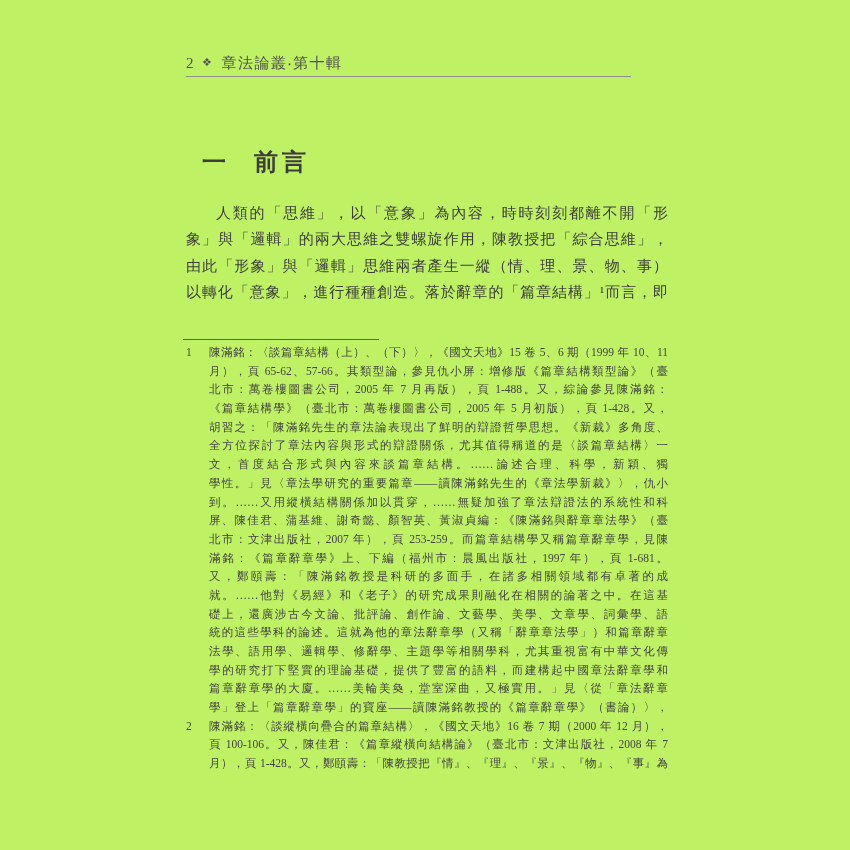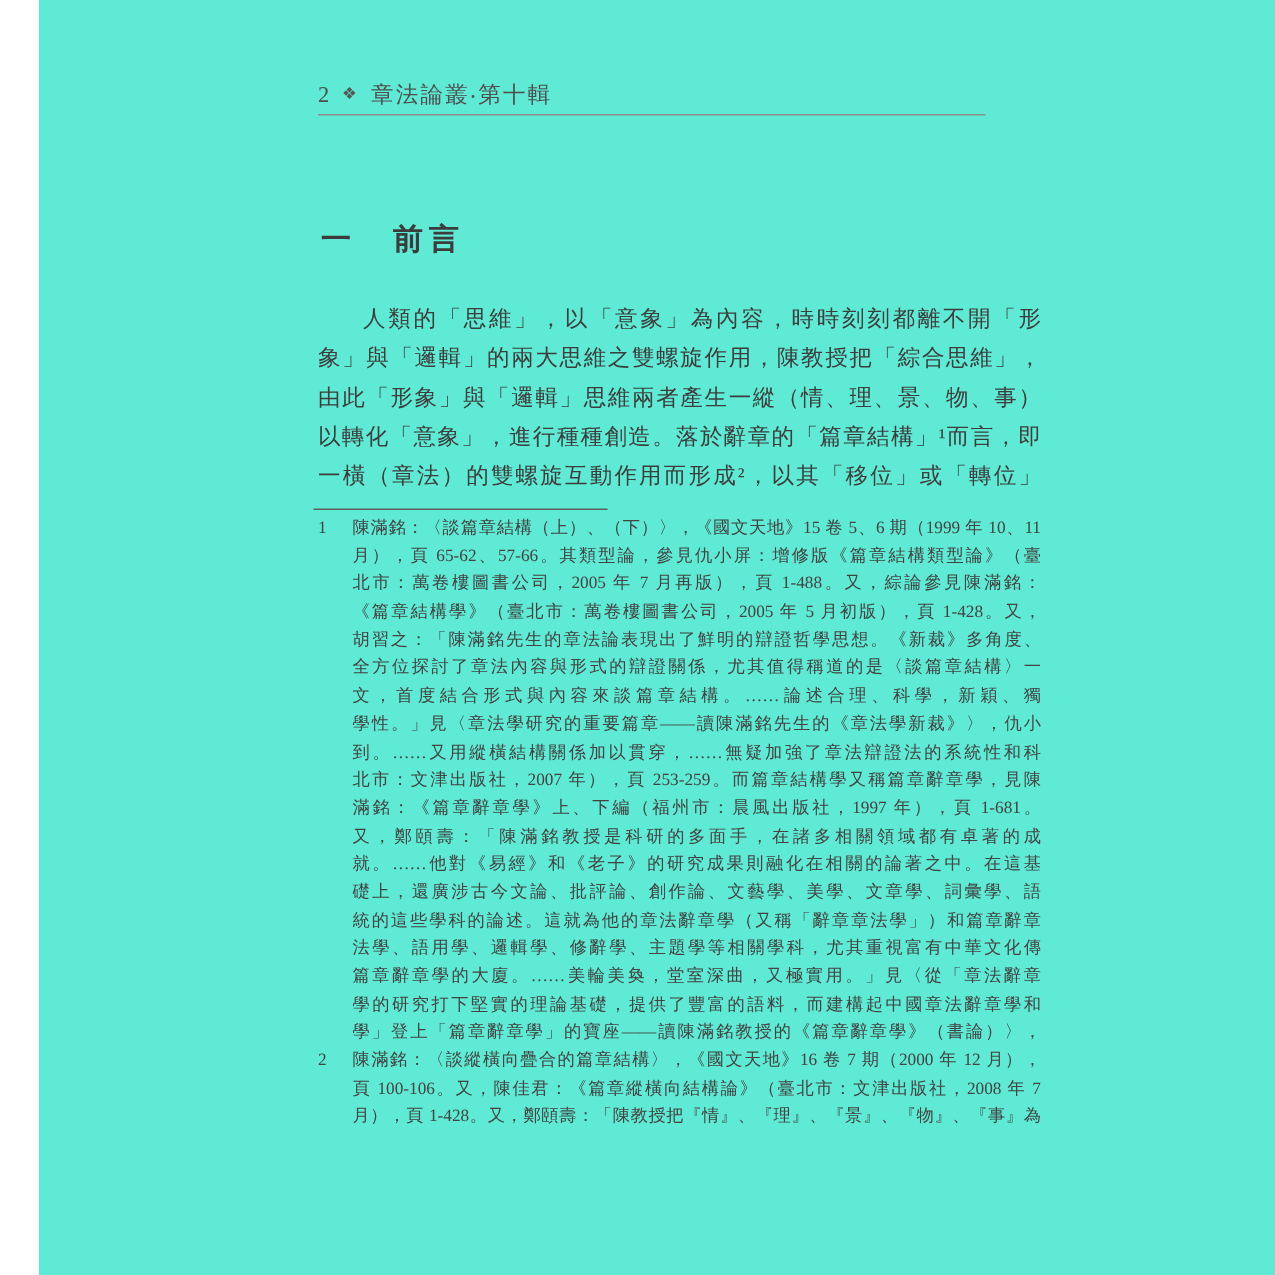--- a/index.html
+++ b/index.html
@@ -1,40 +1,40 @@
 <!DOCTYPE html>
 <html><head>
 <meta charset="utf-8">
 <style>
   html,body{margin:0;padding:0;}
   body{
     width:850px;height:850px;position:relative;background:#ffffff;
     font-family:"Liberation Serif","DejaVu Serif",serif;
     -webkit-font-smoothing:antialiased;
   }
-  .page{position:absolute;inset:0;background:#5eead4;margin-left:26px;}
+  .page{position:absolute;inset:0;background:#bef264;}
   .content{position:absolute;left:186px;top:0;width:482px;height:850px;}
 
   
   .running-header{
     position:absolute;top:52px;left:0;font-size:15px;color:#4f4f4f;
     letter-spacing:1.5px;white-space:nowrap;
   }
   .page-num{margin-right:5px;}
   .ornament{font-size:11px;margin:0 8px 0 2px;position:relative;top:-2px;color:#565656;}
   .header-rule{
     position:absolute;top:76px;left:0;width:445px;height:0;
     border-top:1.6px solid #8f8f8f;
   }
 
   
   .section-heading{
-    position:absolute;top:146px;left:2px;margin:0;
+    position:absolute;top:146px;left:16px;margin:0;
     font-family:Liberation Serif, serif;
-    font-size:20px;font-weight:600;color:#3c3c3c;letter-spacing:4px;
+    font-size:24px;font-weight:600;color:#3c3c3c;letter-spacing:4px;
     white-space:nowrap;
   }
   .section-num{margin-right:24px;}
 
   
   .body-block{
     position:absolute;top:200px;left:0;width:482px;
     font-size:15px;color:#3d3d3d;
   }
   .bline{
@@ -76,47 +76,47 @@
 
     <h2 class="section-heading">
       <span class="section-num">一</span><span>前言</span>
     </h2>
 
     <div class="body-block">
         <div class="bline indent">人類的「思維」，以「意象」為內容，時時刻刻都離不開「形</div>
         <div class="bline">象」與「邏輯」的兩大思維之雙螺旋作用，陳教授把「綜合思維」，</div>
         <div class="bline">由此「形象」與「邏輯」思維兩者產生一縱（情、理、景、物、事）</div>
         <div class="bline">以轉化「意象」，進行種種創造。落於辭章的「篇章結構」¹而言，即</div>
-        <div class="bline">一橫（章法）的雙螺旋互動作用而形成²，以其「移位」或「轉位」</div>
       </div>
 
     <div class="fn-rule"></div>
 
     <div class="footnotes">
         <div class="footnote">
           <span class="fn-num">1</span>
           <div class="fn-lines">
             <div class="fline">陳滿銘：〈談篇章結構（上）、（下）〉，《國文天地》15 卷 5、6 期（1999 年 10、11</div>
             <div class="fline">月），頁 65-62、57-66。其類型論，參見仇小屏：增修版《篇章結構類型論》（臺</div>
             <div class="fline">北市：萬卷樓圖書公司，2005 年 7 月再版），頁 1-488。又，綜論參見陳滿銘：</div>
             <div class="fline">《篇章結構學》（臺北市：萬卷樓圖書公司，2005 年 5 月初版），頁 1-428。又，</div>
             <div class="fline">胡習之：「陳滿銘先生的章法論表現出了鮮明的辯證哲學思想。《新裁》多角度、</div>
             <div class="fline">全方位探討了章法內容與形式的辯證關係，尤其值得稱道的是〈談篇章結構〉一</div>
             <div class="fline">文，首度結合形式與內容來談篇章結構。……論述合理、科學，新穎、獨</div>
             <div class="fline">學性。」見〈章法學研究的重要篇章——讀陳滿銘先生的《章法學新裁》〉，仇小</div>
             <div class="fline">到。……又用縱橫結構關係加以貫穿，……無疑加強了章法辯證法的系統性和科</div>
+            <div class="fline">屏、陳佳君、蒲基維、謝奇懿、顏智英、黃淑貞編：《陳滿銘與辭章章法學》（臺</div>
             <div class="fline">北市：文津出版社，2007 年），頁 253-259。而篇章結構學又稱篇章辭章學，見陳</div>
             <div class="fline">滿銘：《篇章辭章學》上、下編（福州市：晨風出版社，1997 年），頁 1-681。</div>
             <div class="fline">又，鄭頤壽：「陳滿銘教授是科研的多面手，在諸多相關領域都有卓著的成</div>
             <div class="fline">就。……他對《易經》和《老子》的研究成果則融化在相關的論著之中。在這基</div>
             <div class="fline">礎上，還廣涉古今文論、批評論、創作論、文藝學、美學、文章學、詞彙學、語</div>
             <div class="fline">統的這些學科的論述。這就為他的章法辭章學（又稱「辭章章法學」）和篇章辭章</div>
             <div class="fline">法學、語用學、邏輯學、修辭學、主題學等相關學科，尤其重視富有中華文化傳</div>
+            <div class="fline">學的研究打下堅實的理論基礎，提供了豐富的語料，而建構起中國章法辭章學和</div>
             <div class="fline">篇章辭章學的大廈。……美輪美奐，堂室深曲，又極實用。」見〈從「章法辭章</div>
-            <div class="fline">學的研究打下堅實的理論基礎，提供了豐富的語料，而建構起中國章法辭章學和</div>
             <div class="fline">學」登上「篇章辭章學」的寶座——讀陳滿銘教授的《篇章辭章學》（書論）〉，</div>
           </div>
         </div>
         <div class="footnote">
           <span class="fn-num">2</span>
           <div class="fn-lines">
             <div class="fline">陳滿銘：〈談縱橫向疊合的篇章結構〉，《國文天地》16 卷 7 期（2000 年 12 月），</div>
             <div class="fline">頁 100-106。又，陳佳君：《篇章縱橫向結構論》（臺北市：文津出版社，2008 年 7</div>
             <div class="fline">月），頁 1-428。又，鄭頤壽：「陳教授把『情』、『理』、『景』、『物』、『事』為『縱</div>
           </div>

